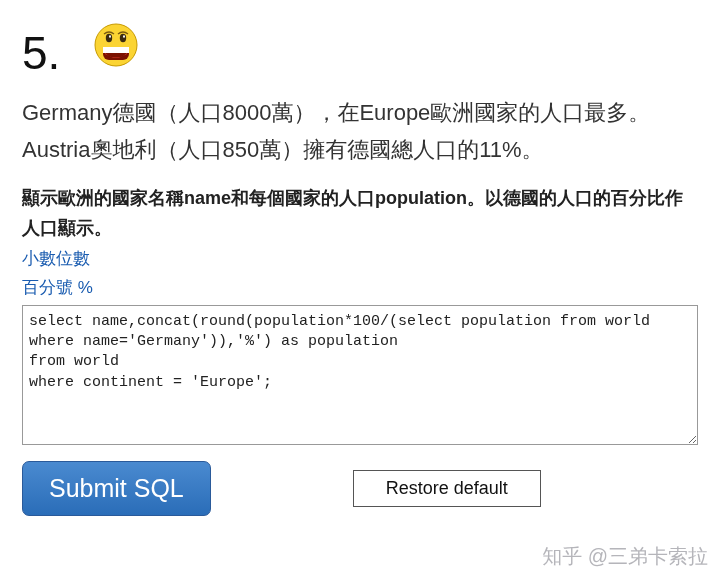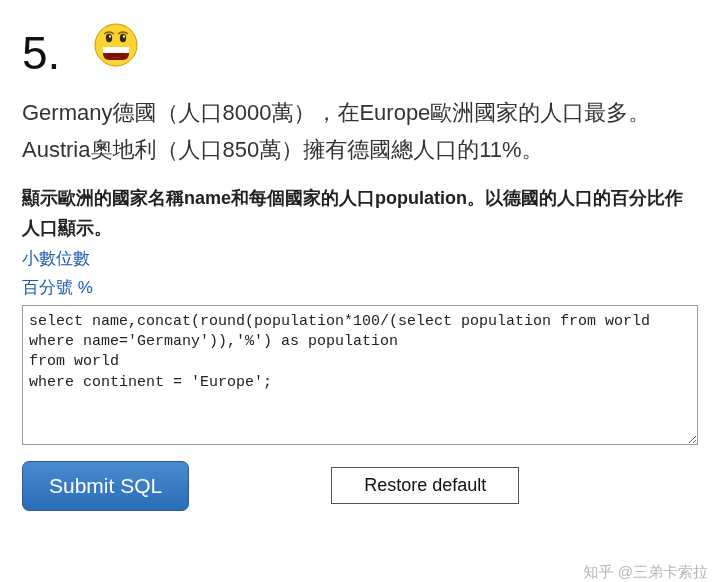--- a/index.html
+++ b/index.html
@@ -66,43 +66,43 @@
     white-space: pre-wrap;
   }
   .button-row {
     margin-top: 12px;
     display: flex;
     align-items: center;
   }
   .submit-btn {
     background: linear-gradient(to bottom, #4a8ad0 0%, #2a6db8 100%);
     color: #ffffff;
-    font-size: 21px;
+    font-size: 25px;
     border: 1px solid #2a5a9a;
     border-radius: 7px;
     padding: 12px 26px;
     cursor: pointer;
     font-family: Arial, sans-serif;
   }
   .restore-btn {
     margin-left: 142px;
     background: #ffffff;
     color: #111;
     font-size: 18px;
     border: 1.5px solid #555;
     padding: 7px 32px;
     cursor: pointer;
     font-family: Arial, sans-serif;
   }
   .watermark {
     position: absolute;
     right: 12px;
-    bottom: 0;
+    bottom: 12px;
     color: rgba(120,120,130,0.55);
-    font-size: 15px;
+    font-size: 20px;
     pointer-events: none;
   }
 </style>
 </head>
 <body>
 
 <div class="page">
 
   <div class="header-row">
     <div class="q-number">5.</div>

